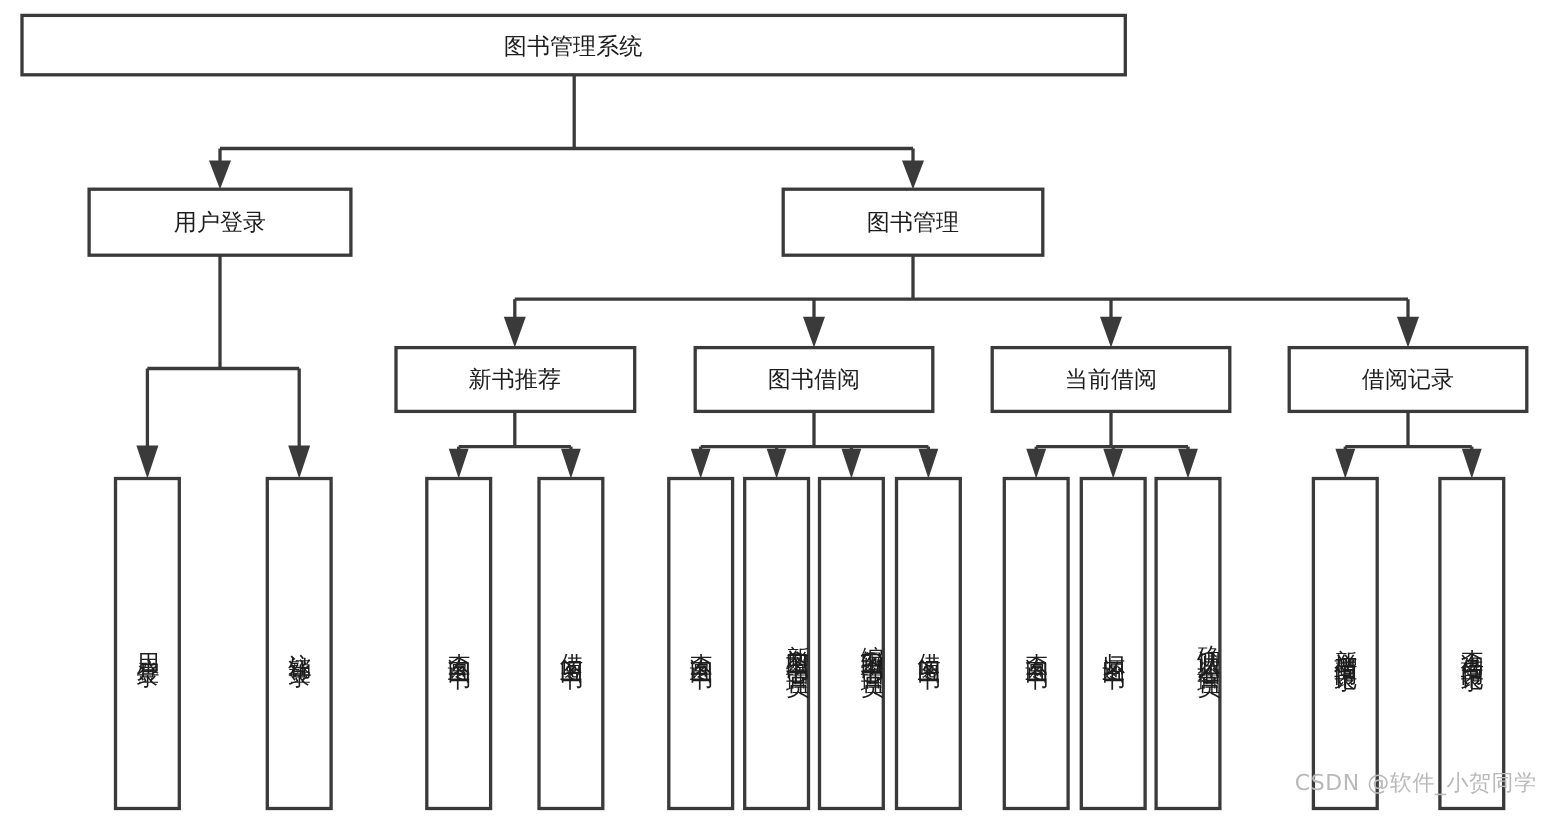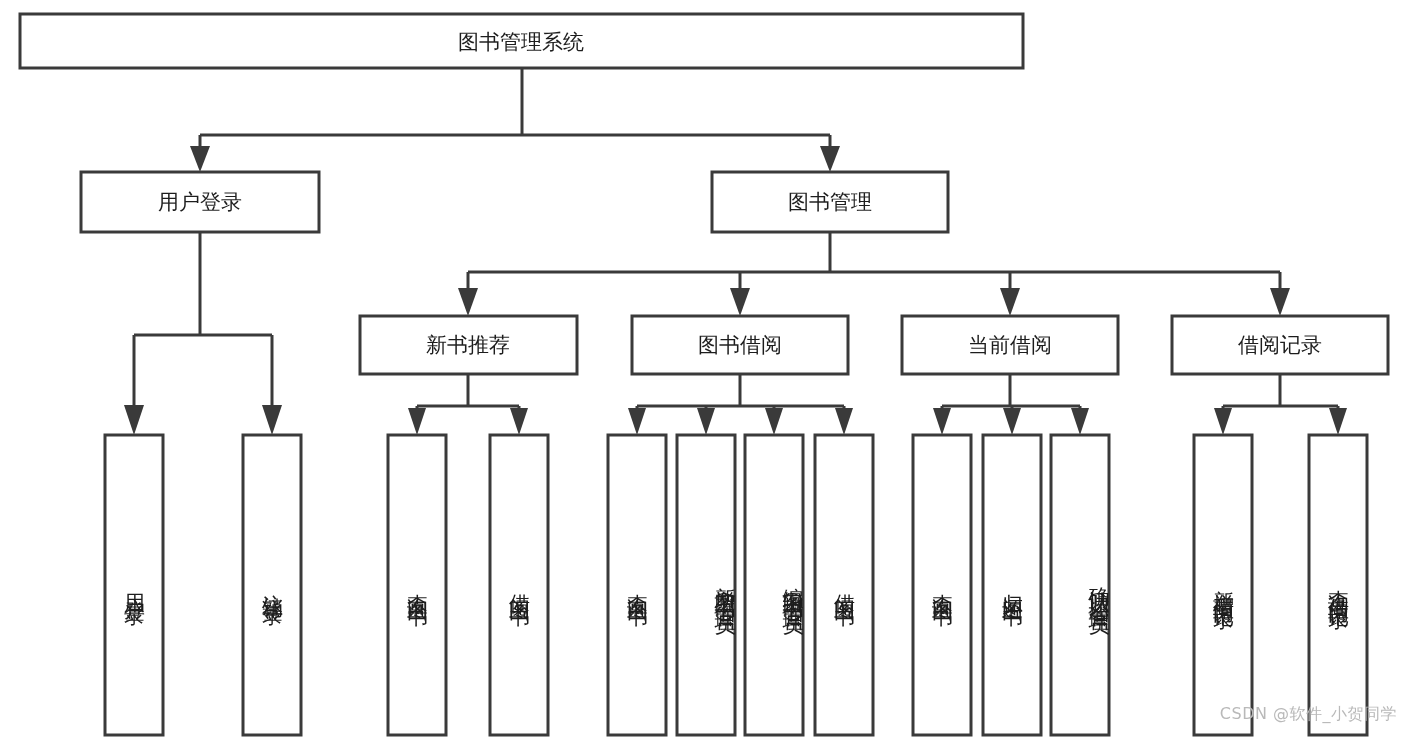--- a/index.html
+++ b/index.html
@@ -61,21 +61,21 @@
     color: #1d1d1d;
     white-space: nowrap;
     pointer-events: none;
     text-align: center;
   }
   #watermark {
     position: absolute;
     right: 8px;
     bottom: 6px;
     font-family: "DejaVu Sans", "Liberation Sans", sans-serif;
-    font-size: 16px;
+    font-size: 20px;
     color: #b9b9b9;
     letter-spacing: 0.5px;
     white-space: nowrap;
   }
 </style>
 </head>
 <body>
 
 <div id="diagram-root">
 

